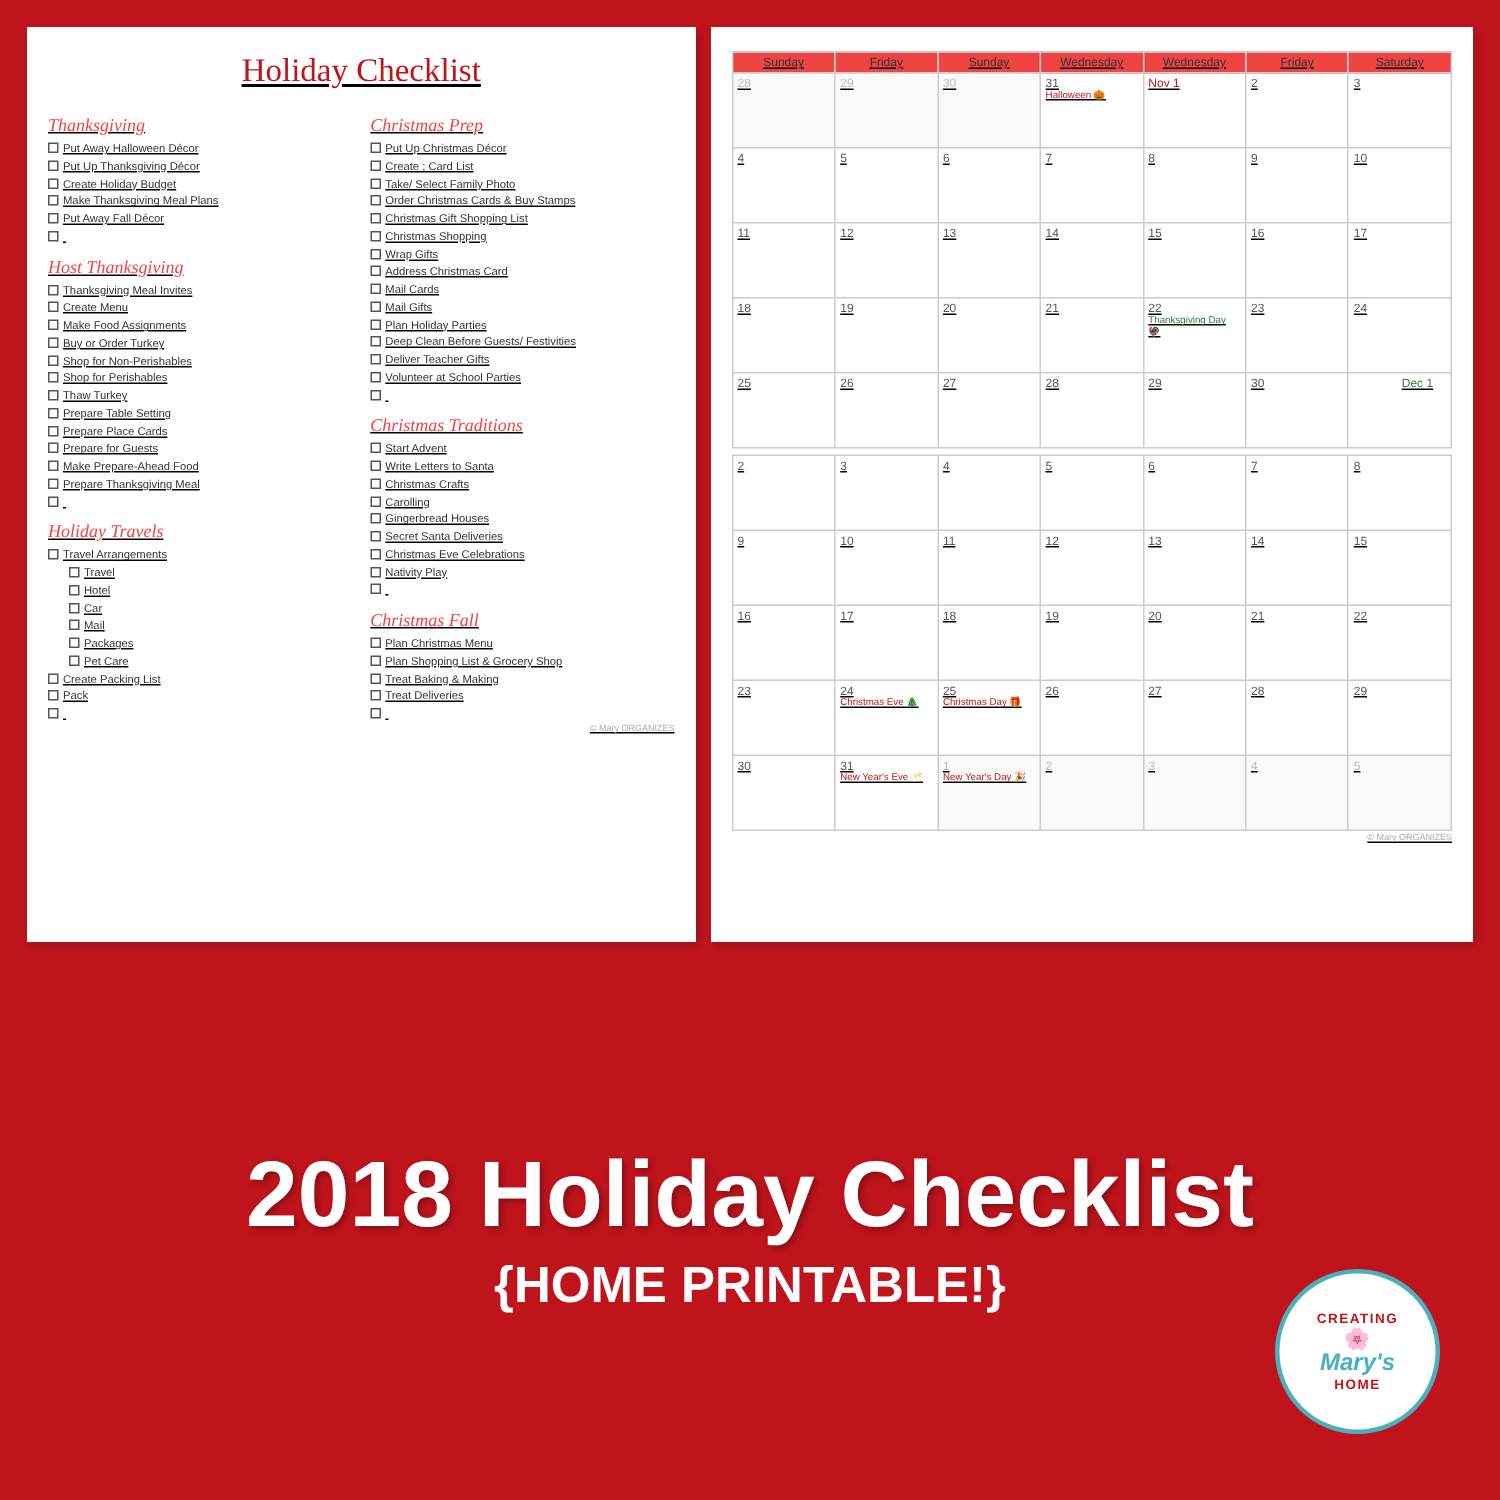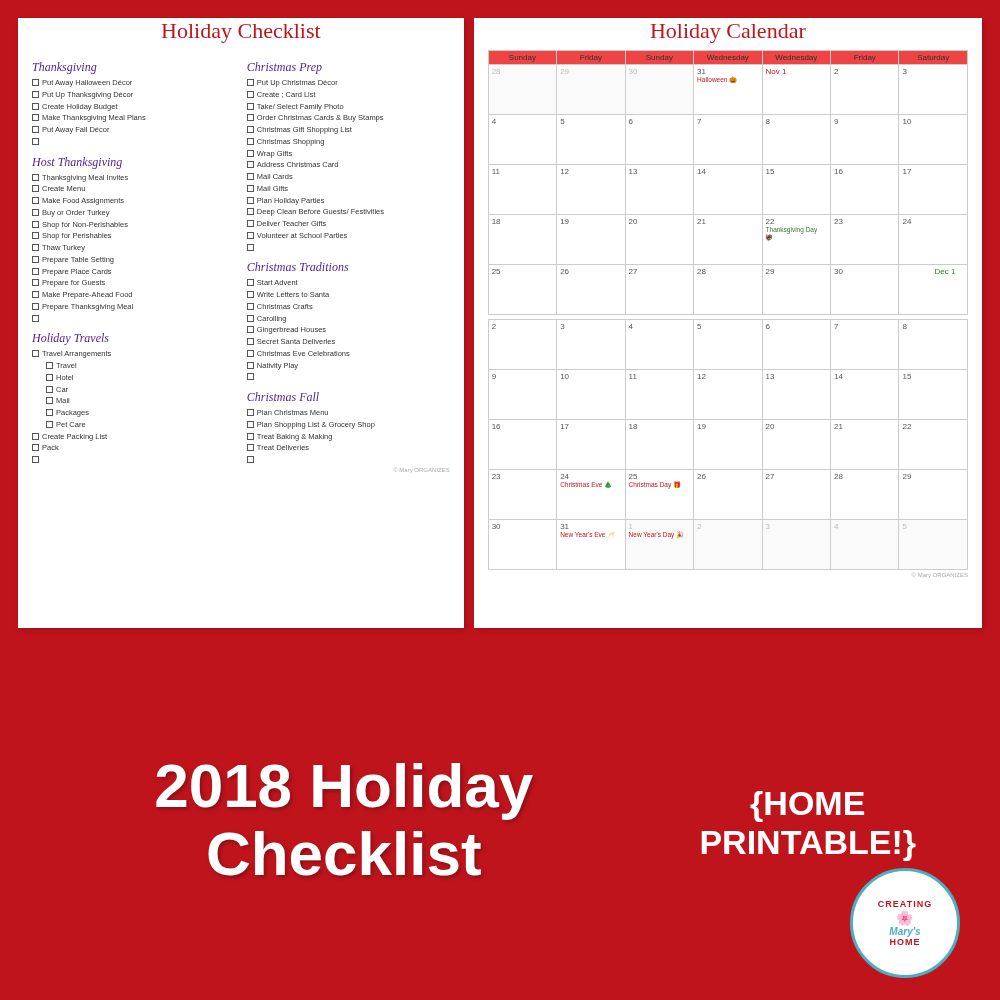--- a/index.html
+++ b/index.html
@@ -15,22 +15,23 @@
       display: flex;
       width: 100%;
       height: 640px;
       padding: 18px 18px 12px 18px;
       gap: 10px;
     }
 
     .paper {
       background: #fff;
       flex: 1;
-      padding: 0 14px;
+      padding: 16px 14px;
       box-shadow: 2px 2px 6px rgba(0,0,0,0.2);
+      text-decoration: underline;
     }
 
     
     .checklist-title {
       text-align: center;
       font-size: 22px;
       color: #c0141c;
       font-family: Georgia, serif;
       margin-bottom: 8px;
     }
@@ -40,21 +41,21 @@
       gap: 12px;
     }
 
     .checklist-col {
       flex: 1;
     }
 
     .section-title {
       font-family: 'Comic Sans MS', cursive, serif;
       font-size: 12px;
-      color: #4c1d95;
+      color: #ef4444;
       font-style: italic;
       margin-bottom: 3px;
       margin-top: 8px;
     }
 
     .check-item {
       display: flex;
       align-items: flex-start;
       font-size: 7.5px;
       color: #333;
@@ -131,20 +132,21 @@
       line-height: 1.2;
       display: block;
     }
 
     .event-text.green { color: #2e7d32; }
 
     
     .bottom-section {
       height: 360px;
       display: flex;
+      flex-direction: column;
       align-items: center;
       justify-content: center;
       padding: 10px 36px;
       position: relative;
     }
 
     .bottom-title {
       font-size: 62px;
       font-weight: 900;
       color: #fff;
@@ -156,21 +158,21 @@
     .bottom-subtitle {
       font-size: 34px;
       font-weight: 700;
       color: #fff;
       text-align: center;
       margin-top: 6px;
     }
 
     .logo-circle {
       position: absolute;
-      bottom: 22px;
+      bottom: 44px;
       right: 40px;
       width: 110px;
       height: 110px;
       border-radius: 50%;
       background: #fff;
       display: flex;
       flex-direction: column;
       align-items: center;
       justify-content: center;
       border: 3px solid #4ab0c0;
@@ -180,21 +182,21 @@
     .logo-top {
       font-size: 9px;
       font-weight: 900;
       color: #c0141c;
       letter-spacing: 1px;
       text-align: center;
       line-height: 1.2;
     }
 
     .logo-middle {
-      font-size: 10px;
+      font-size: 16px;
       font-weight: 700;
       font-style: italic;
       color: #4ab0c0;
       text-align: center;
     }
 
     .logo-bottom {
       font-size: 9px;
       font-weight: 900;
       color: #c0141c;
@@ -302,21 +304,20 @@
           <div class="check-item"><span class="box"></span>Treat Baking &amp; Making</div>
           <div class="check-item"><span class="box"></span>Treat Deliveries</div>
           <div class="check-item"><span class="box"></span>&nbsp;</div>
         </div>
         <div class="copyright">© Mary ORGANIZES</div>
       </div>
     </div>
   </div>
 
   <div class="paper calendar-panel">
-    <div class="calendar-title">Holiday Calendar</div>
 
     <table class="calendar-grid">
       <thead>
         <tr>
           <th>Sunday</th>
           <th>Friday</th>
           <th>Sunday</th>
           <th>Wednesday</th>
           <th>Wednesday</th>
           <th>Friday</th>

